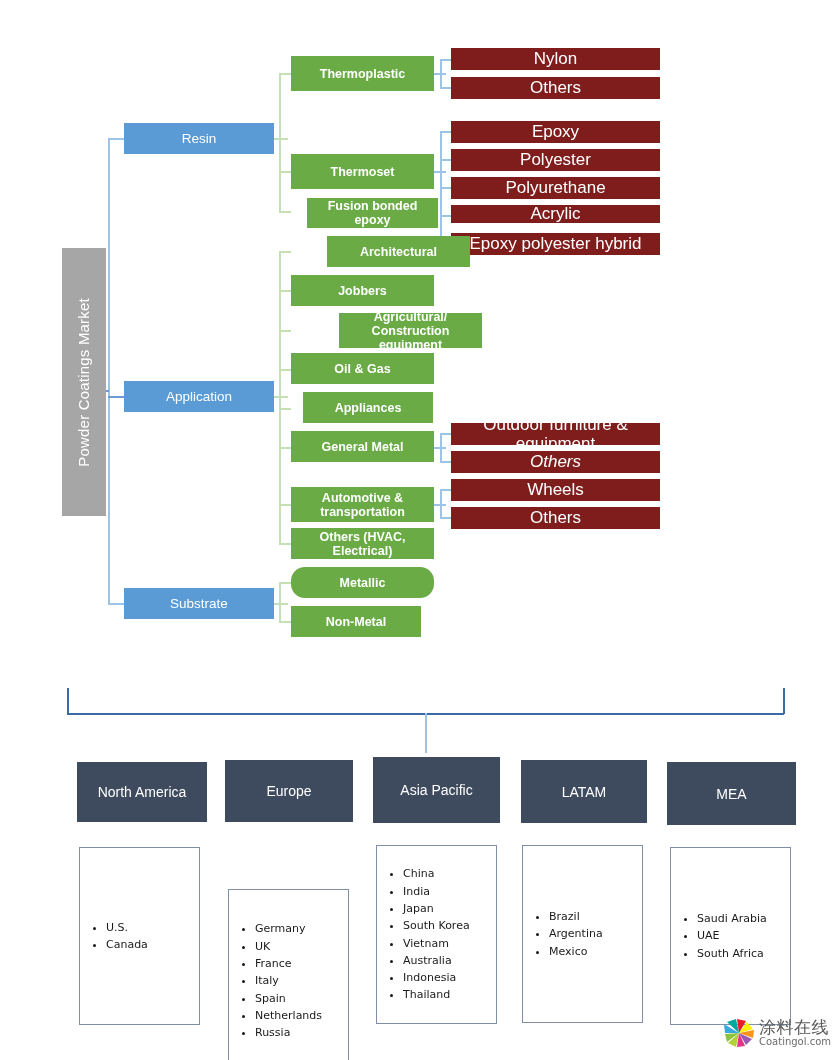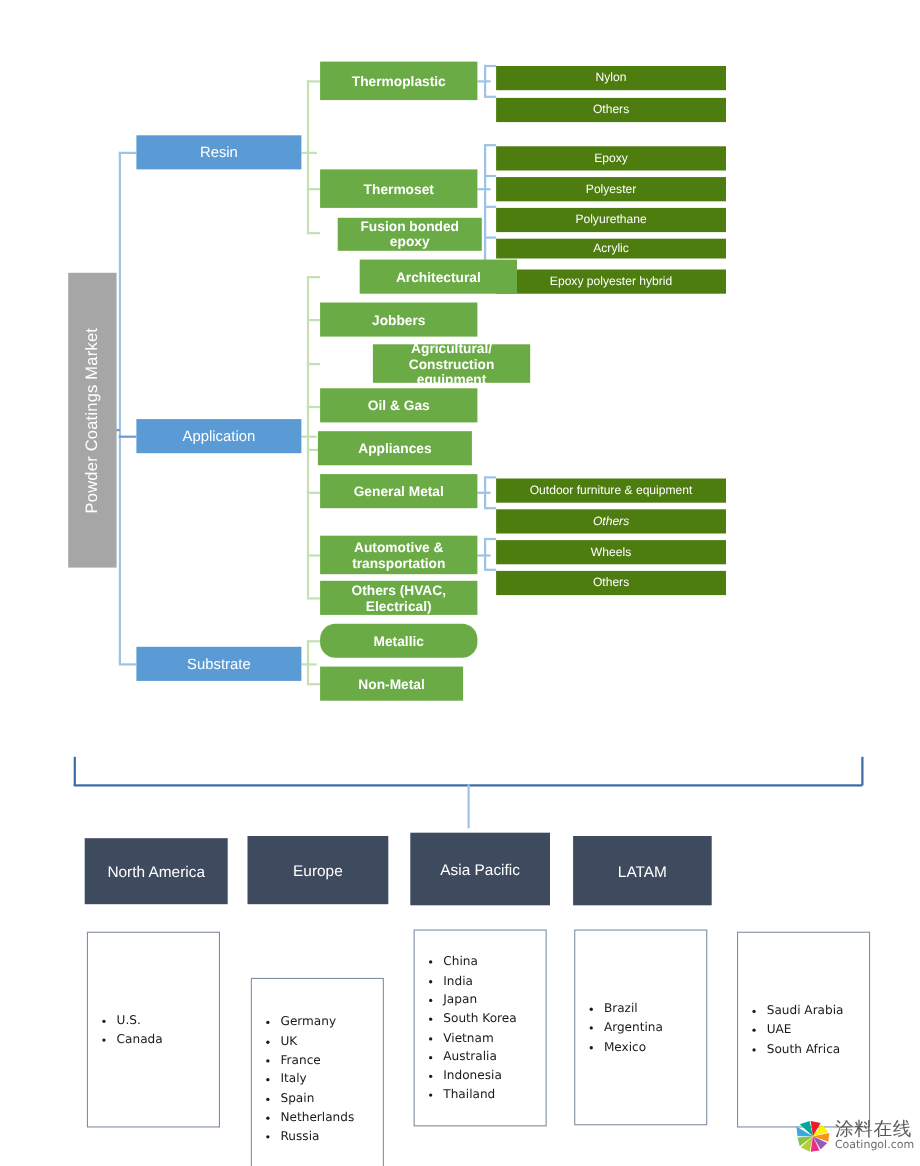--- a/index.html
+++ b/index.html
@@ -44,23 +44,22 @@
   .box-l1 {
     background: #5b9bd5;
     font-size: 13.5px;
   }
   .box-l2 {
     background: #6aab46;
     font-size: 12.5px;
     font-weight: bold;
   }
   .box-l3 {
-    background: #4d7c0f;
-    font-size: 11px;
-    margin-top: 12px;
+    background: #7f1d1d;
+    font-size: 17px;
   }
   .italic { font-style: italic; }
 
   .region-head {
     position: absolute;
     box-sizing: border-box;
     background: #3e4a5e;
     color: #ffffff;
     display: flex;
     align-items: center;
@@ -240,21 +239,21 @@
   </div>
   <div class="box box-l2" style="left:291px; top:275px; width:143px; height:31px;">
     <span>Jobbers</span>
   </div>
   <div class="box box-l2" style="left:291px; top:313px; width:143px; height:35px;margin-left:48px;">
     <span class="ml">Agricultural/<br>Construction equipment</span>
   </div>
   <div class="box box-l2" style="left:291px; top:353px; width:143px; height:31px;">
     <span>Oil &amp; Gas</span>
   </div>
-  <div class="box box-l2" style="left:289px; top:392px; width:140px; height:31px;">
+  <div class="box box-l2" style="left:303px; top:392px; width:130px; height:31px;">
     <span>Appliances</span>
   </div>
   <div class="box box-l2" style="left:291px; top:431px; width:143px; height:31px;">
     <span>General Metal</span>
   </div>
   <div class="box box-l2" style="left:291px; top:487px; width:143px; height:35px;">
     <span class="ml">Automotive &amp;<br>transportation</span>
   </div>
   <div class="box box-l2" style="left:291px; top:528px; width:143px; height:31px;">
     <span>Others (HVAC, Electrical)</span>
@@ -285,20 +284,23 @@
     <span>North America</span>
   </div>
   <div class="region-head" style="left:225px; top:760px; width:128px; height:62px;">
     <span>Europe</span>
   </div>
   <div class="region-head" style="left:373px; top:757px; width:127px; height:66px;">
     <span>Asia Pacific</span>
   </div>
   <div class="region-head" style="left:521px; top:760px; width:126px; height:63px;">
     <span>LATAM</span>
+  </div>
+  <div class="region-head" style="left:667px; top:762px; width:129px; height:63px;">
+    <span>MEA</span>
   </div>
 
   <div class="region-list" style="left:79px; top:847px; width:121px; height:178px;">
     <ul>
         <li>U.S.</li>
         <li>Canada</li>
       </ul>
   </div>
   <div class="region-list" style="left:228px; top:841px; width:121px; height:184px;margin-top:48px;">
     <ul>

